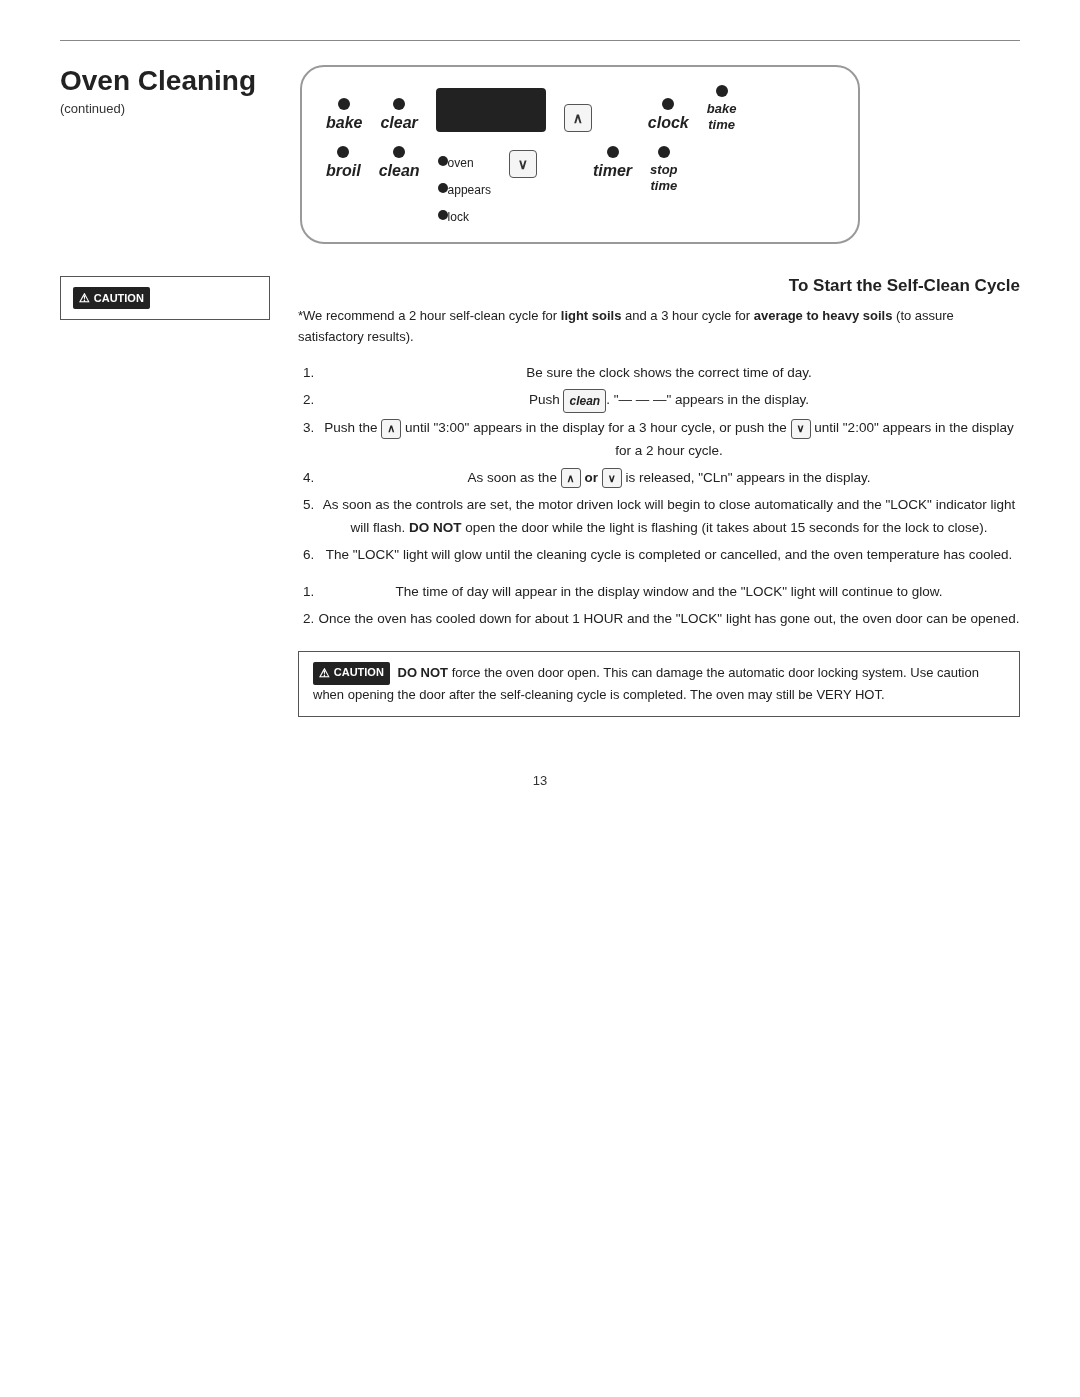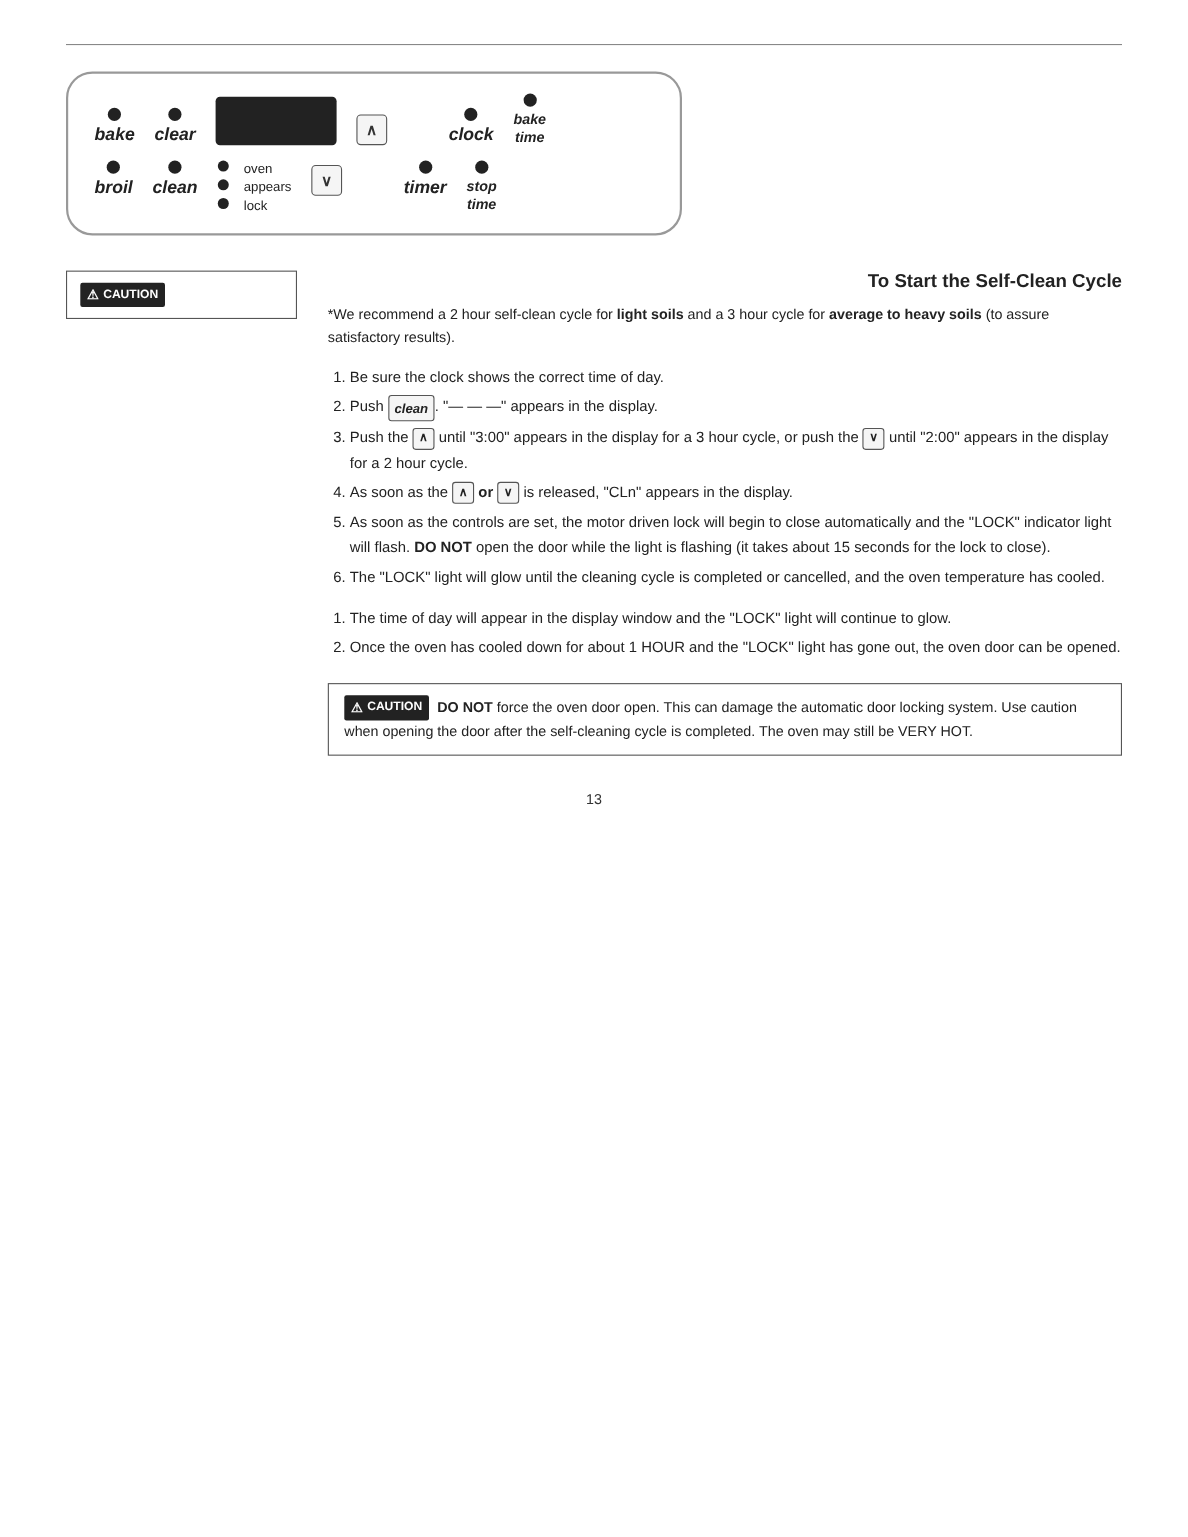--- a/index.html
+++ b/index.html
@@ -157,20 +157,21 @@
 
     .steps-list {
       padding-left: 20px;
       margin-bottom: 14px;
     }
 
     .steps-list li {
       font-size: 13.5px;
       line-height: 1.7;
       margin-bottom: 4px;
+      text-align: center;
     }
 
     .inline-btn {
       display: inline-flex;
       align-items: center;
       justify-content: center;
       border: 1.5px solid #555;
       border-radius: 3px;
       padding: 1px 5px;
       font-size: 12px;
@@ -212,36 +213,37 @@
       border: 1.5px solid #555;
       padding: 10px 14px;
       font-size: 13px;
       line-height: 1.6;
       margin-top: 20px;
     }
 
     .page-number {
       text-align: center;
       font-size: 13px;
-      margin-top: 32px;
+      margin-top: 56px;
       color: #333;
     }
 
     .oven-indicators {
       display: flex;
       flex-direction: column;
       gap: 3px;
       font-size: 12px;
       color: #222;
     }
 
     .oven-indicator-row {
       display: flex;
       align-items: flex-end;
-      gap: 14px;
+      gap: 0;
+      margin-top: 10px;
     }
 
     .col-item {
       display: flex;
       flex-direction: column;
       align-items: center;
     }
 
     .two-line-label {
       text-align: center;
@@ -250,20 +252,24 @@
       font-size: 13px;
       line-height: 1.2;
     }
   </style>
 </head>
 <body>
 
 <div class="top-rule"></div>
 
 <div class="page-header">
+  <div class="page-title-block">
+    <div class="page-title">Oven Cleaning</div>
+    <div class="continued-label">(continued)</div>
+  </div>
 
   <div class="control-panel">
 
     <div style="display:flex; align-items:flex-end; gap:18px;">
 
       <div class="col-item">
         <span class="dot"></span>
         <span class="btn-label">bake</span>
       </div>
 

